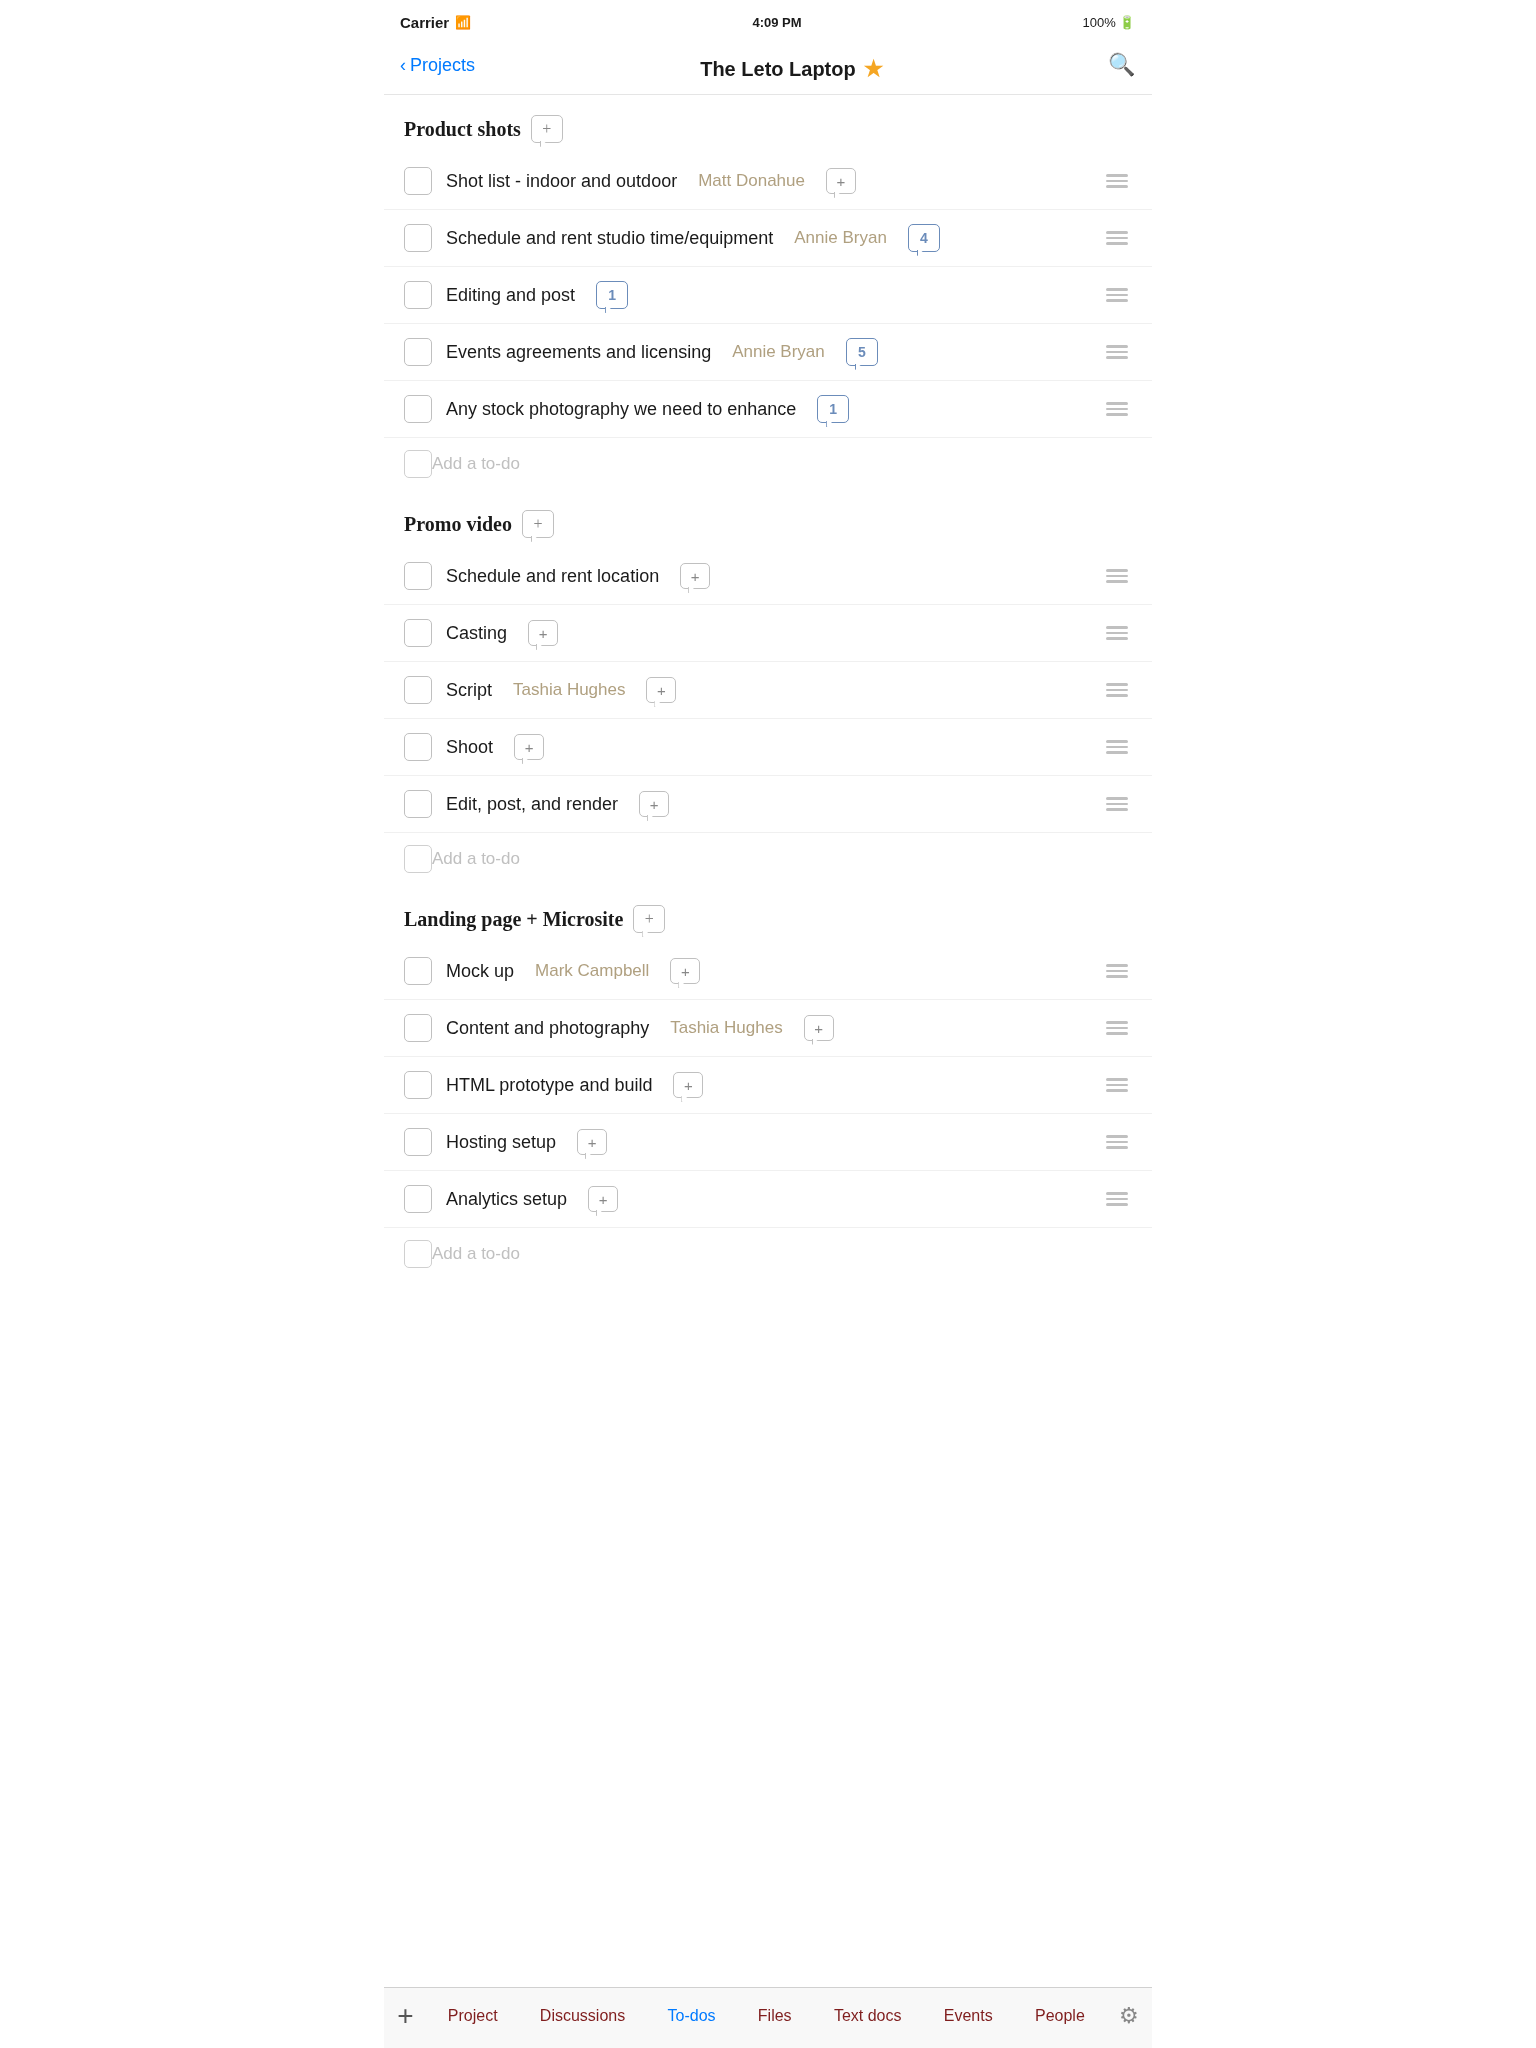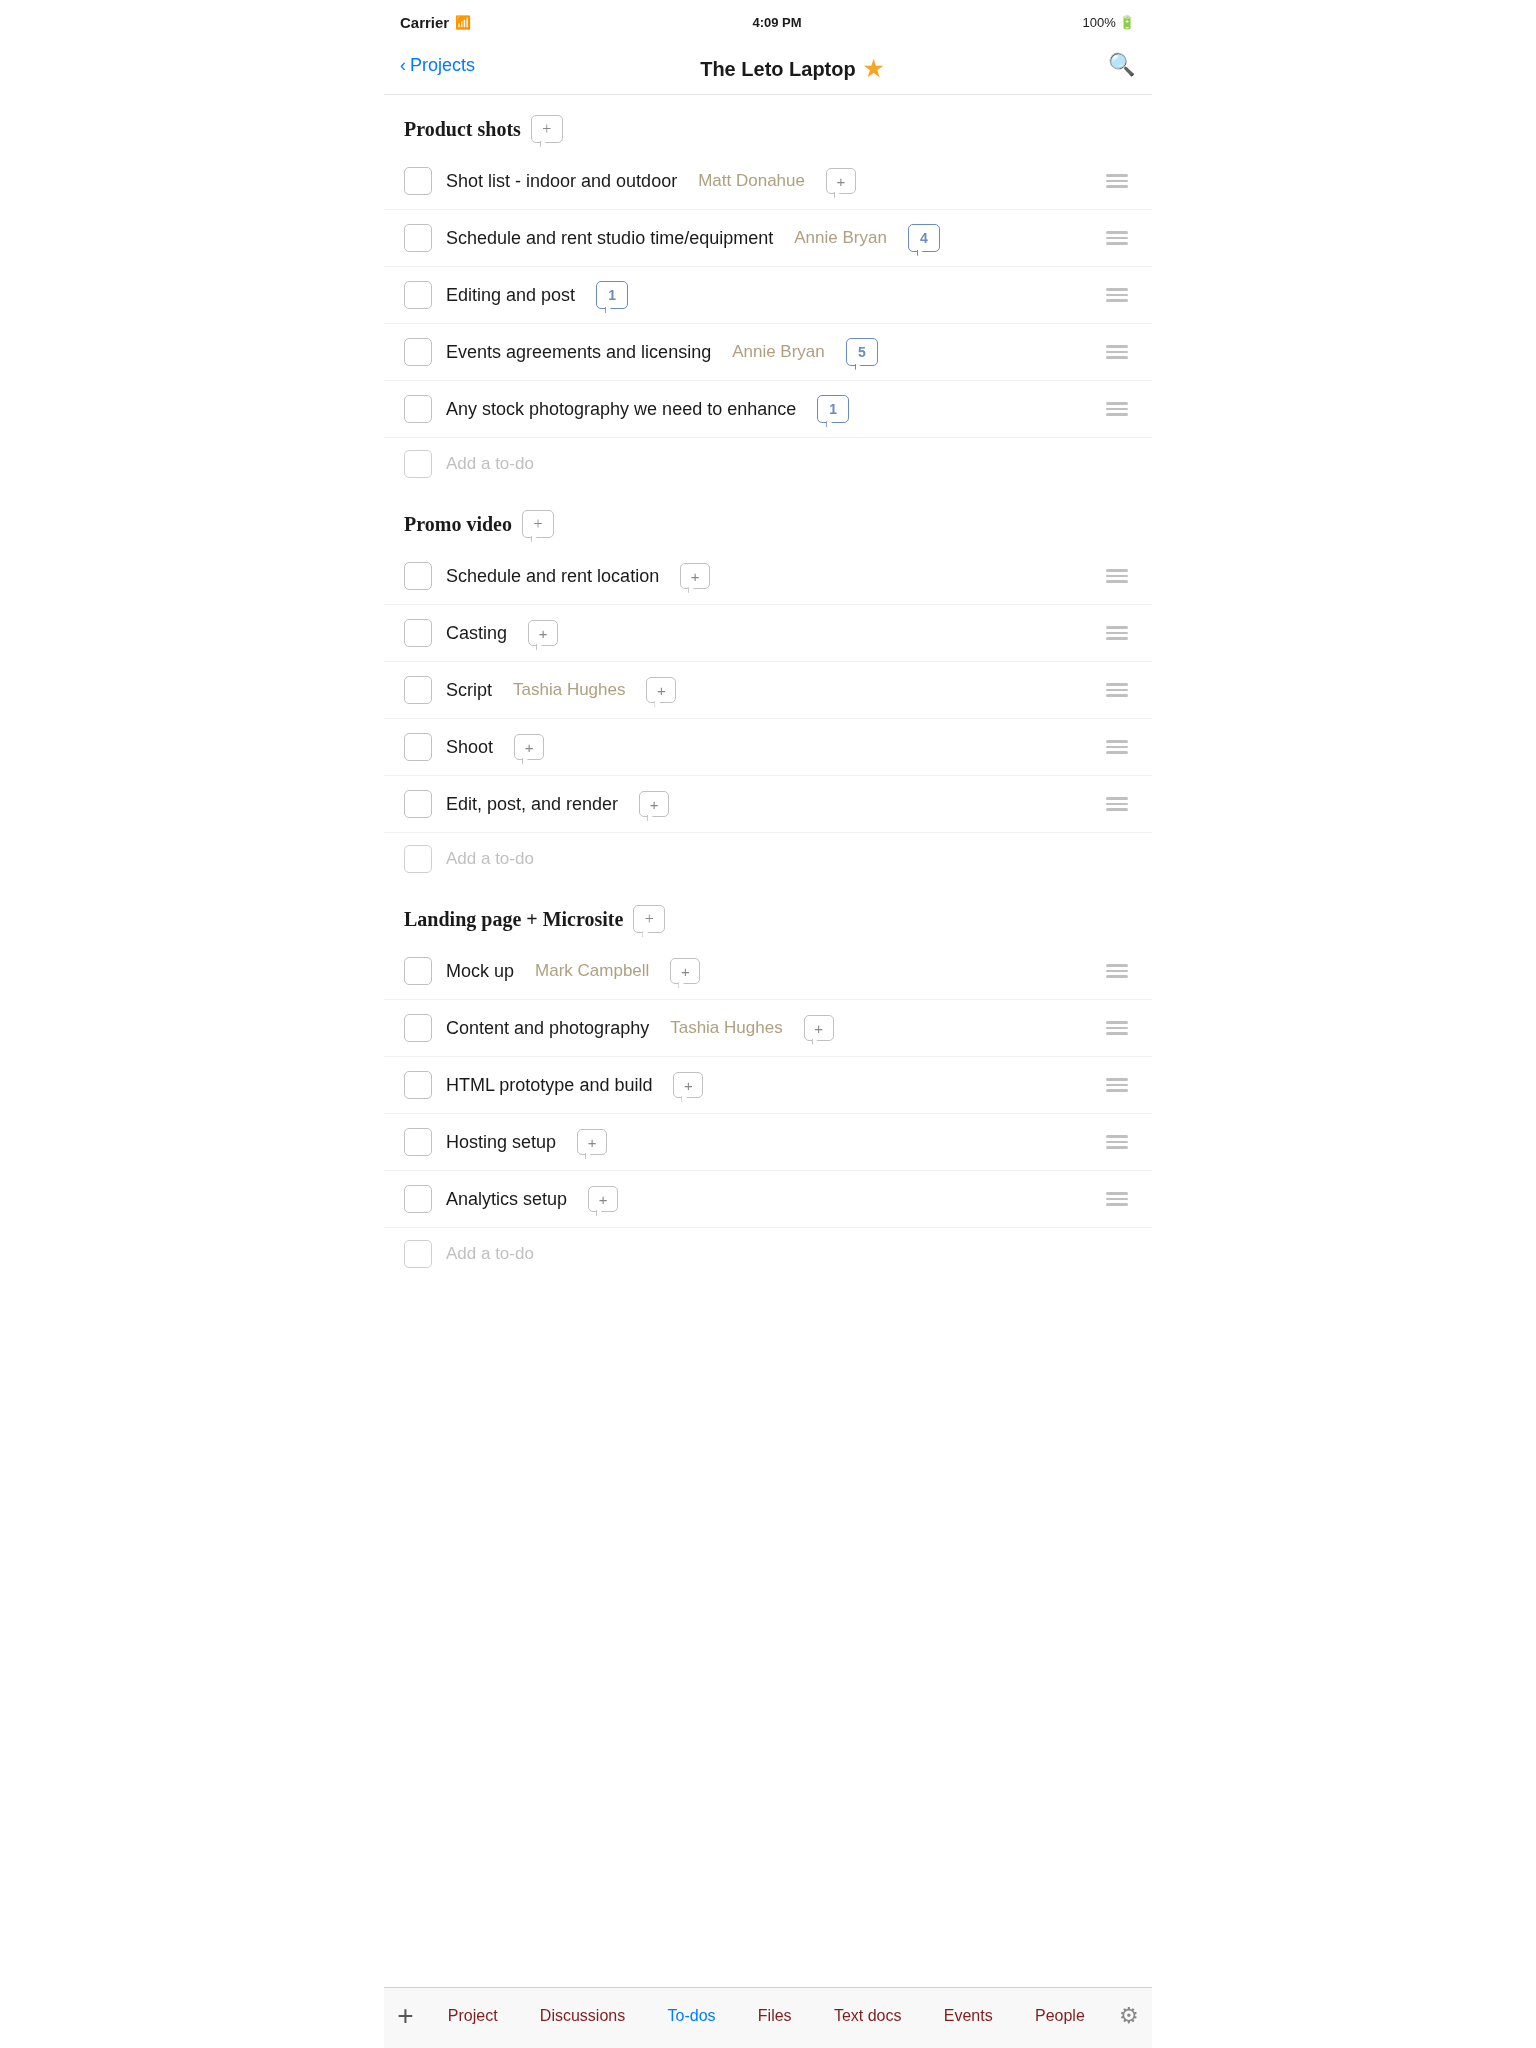--- a/index.html
+++ b/index.html
@@ -199,21 +199,20 @@
       border-radius: 2px;
     }
     .todo-placeholder {
       font-size: 17px;
       color: #c0c0c0;
     }
     .add-todo-item {
       display: flex;
       align-items: center;
       padding: 12px 20px;
-      gap: 14px;
     }
     .add-todo-checkbox {
       width: 28px;
       height: 28px;
       border: 1.5px solid #d0d0d0;
       border-radius: 5px;
       flex-shrink: 0;
       background: #fff;
     }
 

